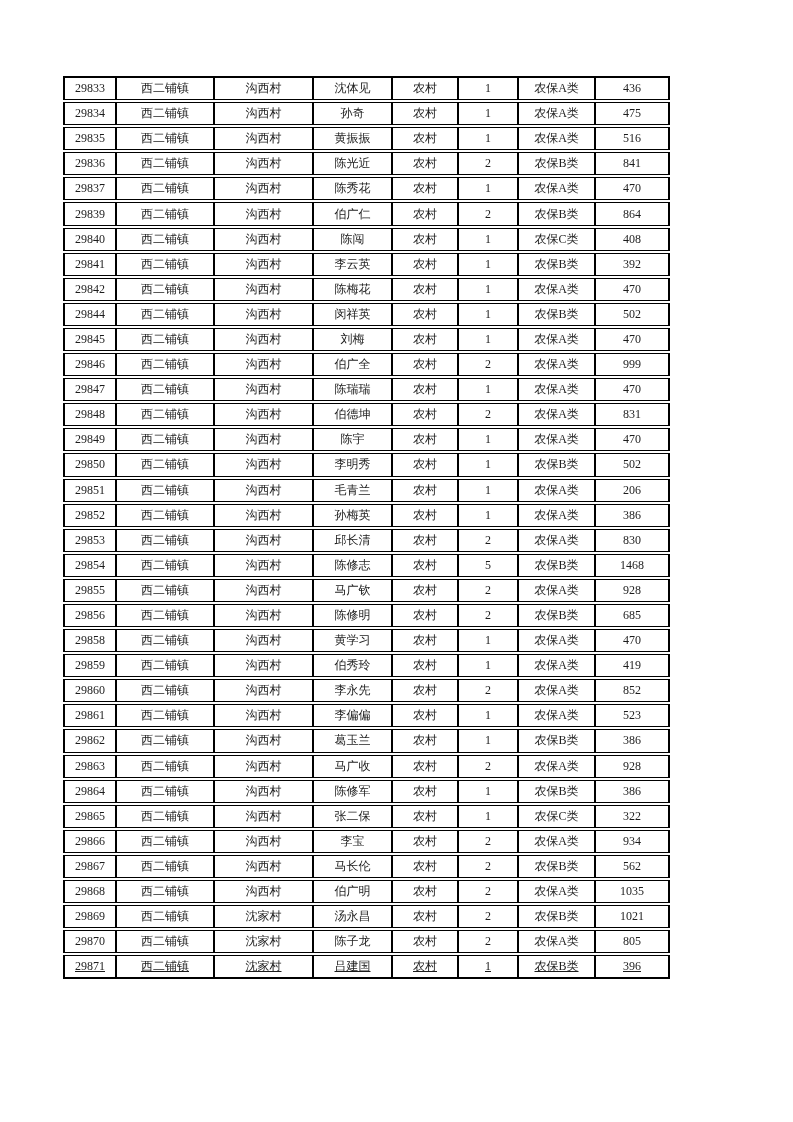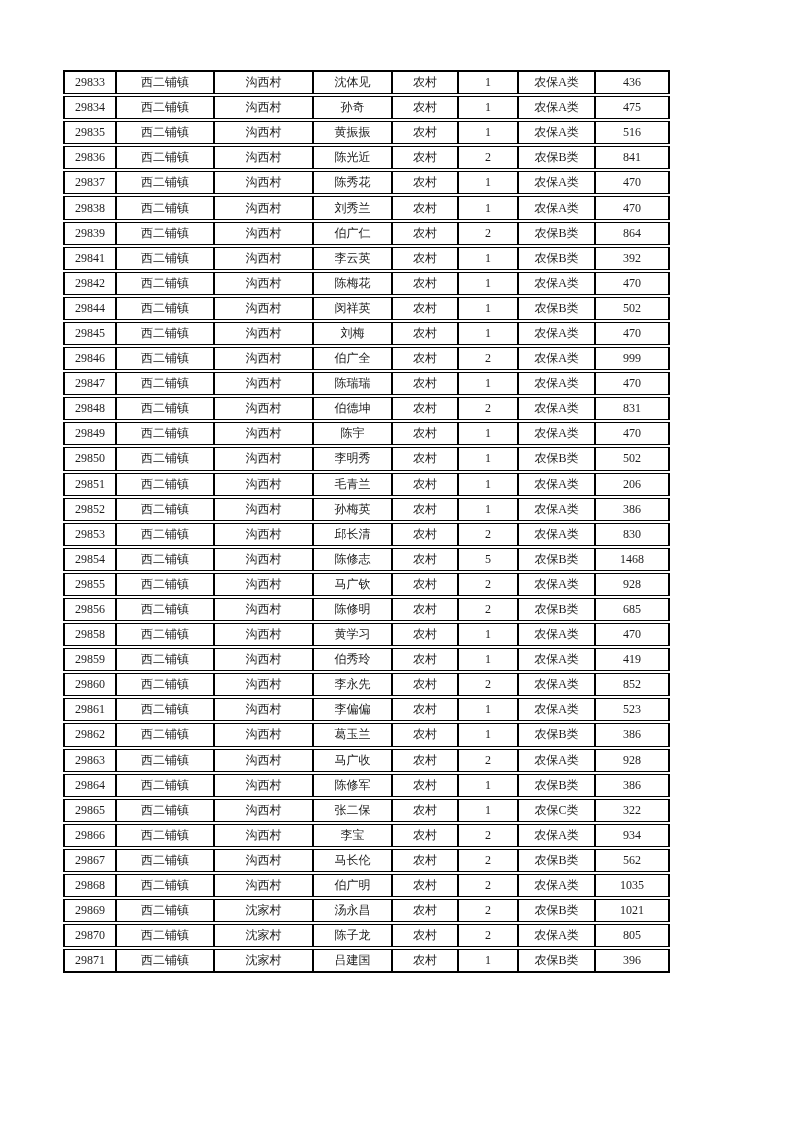--- a/index.html
+++ b/index.html
@@ -11,21 +11,21 @@
     position: relative;
     width: 793px;
     height: 1122px;
     background: #ffffff;
     overflow: hidden;
     font-family: "Liberation Serif", "DejaVu Serif", serif;
   }
   table.data-table {
     position: absolute;
     left: 63px;
-    top: 70px;
+    top: 76px;
     width: 605px;
     table-layout: fixed;
     border-collapse: collapse;
   }
   col.c0 { width: 52px; }
   col.c1 { width: 98px; }
   col.c2 { width: 99px; }
   col.c3 { width: 79px; }
   col.c4 { width: 66px; }
   col.c5 { width: 60px; }
@@ -40,21 +40,21 @@
     line-height: 21px;
     color: #1c1c1c;
     white-space: nowrap;
     overflow: hidden;
     border-left: 2px solid #000;
     border-right: 2px solid #000;
     border-top: 4px double #000;
     border-bottom: 4px double #000;
   }
   tr:first-child td { border-top: 2px solid #000; }
-  tr:last-child td { border-bottom: 2px solid #000; }
+  tr:last-child td { border-bottom: 2px solid #000; text-decoration: underline; }
 </style>
 </head>
 <body>
 
 <div class="page">
   <table class="data-table">
     <colgroup>
       <col class="c0">
         <col class="c1">
         <col class="c2">
@@ -109,38 +109,38 @@
           <td>29837</td>
           <td>西二铺镇</td>
           <td>沟西村</td>
           <td>陈秀花</td>
           <td>农村</td>
           <td>1</td>
           <td>农保A类</td>
           <td>470</td>
         </tr>
         <tr>
-          <td>29838</td>
-          <td>西二铺镇</td>
-          <td>沟西村</td>
-          <td>刘秀兰</td>
-          <td>农村</td>
-          <td>1</td>
-          <td>农保A类</td>
-          <td>470</td>
-        </tr>
-        <tr>
           <td>29839</td>
           <td>西二铺镇</td>
           <td>沟西村</td>
           <td>伯广仁</td>
           <td>农村</td>
           <td>2</td>
           <td>农保B类</td>
           <td>864</td>
+        </tr>
+        <tr>
+          <td>29840</td>
+          <td>西二铺镇</td>
+          <td>沟西村</td>
+          <td>陈闯</td>
+          <td>农村</td>
+          <td>1</td>
+          <td>农保C类</td>
+          <td>408</td>
         </tr>
         <tr>
           <td>29841</td>
           <td>西二铺镇</td>
           <td>沟西村</td>
           <td>李云英</td>
           <td>农村</td>
           <td>1</td>
           <td>农保B类</td>
           <td>392</td>

